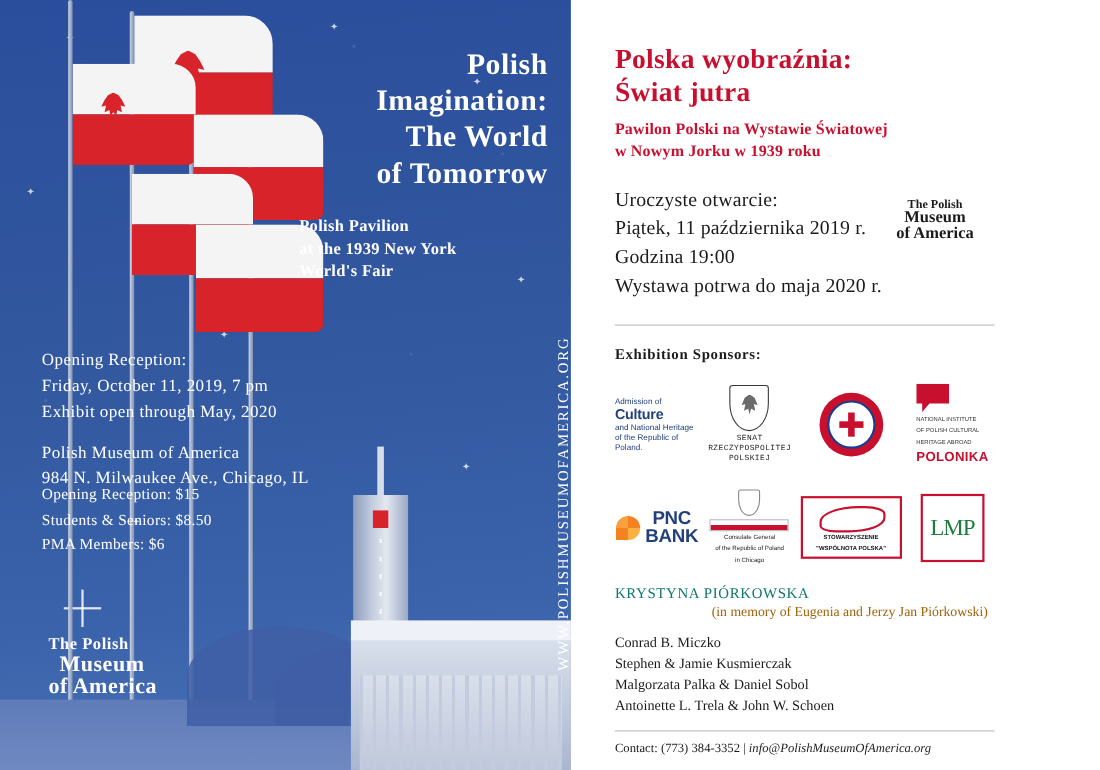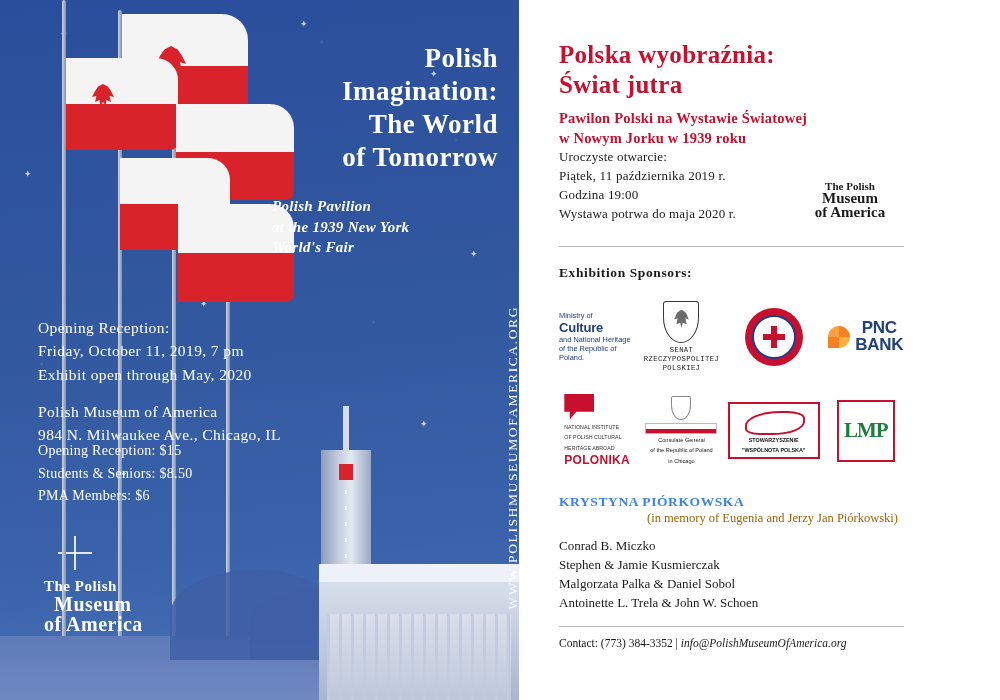--- a/index.html
+++ b/index.html
@@ -67,21 +67,21 @@
   .pav .cols{position:absolute;left:8px;bottom:0;width:184px;height:86px;
     background:repeating-linear-gradient(90deg,#c3ccdf 0 3px, rgba(255,255,255,.25) 3px 12px);}
   .ground{position:absolute;left:0;right:0;bottom:0;height:64px;background:linear-gradient(180deg,#5f7bb8,#6f89c2);}
   .hill{position:absolute;bottom:40px;width:170px;height:90px;background:#3f5ea4;border-radius:50% 50% 0 0;opacity:.85;}
 
   .title-block{position:absolute;left:258px;top:42px;width:240px;text-align:right;}
   .title-block .t{
     font-family:"Liberation Serif",serif;
     font-weight:bold;font-size:27px;line-height:1.22;letter-spacing:.5px;color:#ffffff;
   }
-  .sub-block{position:absolute;left:272px;top:196px;width:230px;font-style:italic;}
+  .sub-block{position:absolute;left:272px;top:196px;width:230px;}
   .sub-block .s{font-family:"Liberation Serif",serif;font-size:15px;line-height:1.38;font-weight:bold;letter-spacing:.3px;}
 
   .info{position:absolute;left:38px;top:316px;width:330px;}
   .info .line{font-family:"Liberation Serif",serif;font-size:15.5px;line-height:1.5;letter-spacing:.4px;}
   .info .gap{height:14px;}
   .prices{position:absolute;left:38px;top:440px;width:320px;}
   .prices .line{font-family:"Liberation Serif",serif;font-size:14px;line-height:1.62;letter-spacing:.3px;}
 
   .vertical-url{
     position:absolute;right:14px;top:306px;
@@ -101,21 +101,21 @@
   .right{position:relative;width:419px;height:700px;background:#ffffff;color:#1b1b1b;}
   .r-pad{padding:40px 34px 0 40px;}
   .pl-title{
     font-family:"Liberation Serif",serif;font-weight:bold;
     color:#c8102e;font-size:25px;line-height:1.18;letter-spacing:.3px;
   }
   .pl-sub{
     font-family:"Liberation Serif",serif;font-weight:bold;color:#c8102e;
     font-size:14.5px;line-height:1.35;margin-top:10px;letter-spacing:.2px;
   }
-  .pl-info{font-family:"Liberation Serif",serif;font-size:13px;line-height:1.45;color:#1b1b1b;letter-spacing:.2px;}
+  .pl-info{margin-top:20px;font-family:"Liberation Serif",serif;font-size:18px;line-height:1.45;color:#1b1b1b;letter-spacing:.2px;}
   .pma-logo-dark{position:absolute;right:34px;top:180px;width:108px;color:#1b1b1b;text-align:center;}
   .pma-logo-dark .l1{font-family:"Liberation Serif",serif;font-weight:bold;font-size:11px;}
   .pma-logo-dark .l2{font-family:"Liberation Serif",serif;font-weight:bold;font-size:15px;margin-top:-2px;}
   .pma-logo-dark .l3{font-family:"Liberation Serif",serif;font-weight:bold;font-size:15px;margin-top:-3px;}
 
   .rule{height:1px;background:#b9b9b9;margin:22px 34px 0 40px;}
   .sponsors-head{margin:18px 0 0 40px;font-family:"Liberation Serif",serif;font-weight:bold;font-size:13.5px;letter-spacing:.6px;color:#1b1b1b;}
 
   .logo-grid{margin:14px 34px 0 40px;display:grid;grid-template-columns:repeat(4,1fr);gap:10px 8px;}
   .logo-cell{height:84px;display:flex;align-items:center;justify-content:center;text-align:center;}
@@ -143,23 +143,23 @@
   .pnc .txt{font-family:"Liberation Sans",sans-serif;font-weight:bold;font-size:17px;color:#22407a;line-height:.95;letter-spacing:-.3px;}
   .consulate{text-align:center;}
   .consulate .crest{width:18px;height:22px;margin:0 auto;background:#fff;border:1px solid #888;border-radius:2px 2px 50% 50%/2px 2px 60% 60%;}
   .consulate .bar{width:70px;height:9px;margin:3px auto 0;background:linear-gradient(#ffffff 0 50%,#c8102e 50% 100%);border:1px solid #bbb;}
   .consulate .t{font-family:"Liberation Sans",sans-serif;font-size:5.6px;line-height:1.3;color:#222;margin-top:3px;}
   .wp{width:82px;border:2px solid #c8102e;padding:4px 3px;text-align:center;}
   .wp .bird{height:26px;background:#fff;position:relative;}
   .wp .bird:after{content:"";position:absolute;left:12px;top:3px;width:56px;height:20px;border:2px solid #c8102e;border-radius:60% 30% 55% 25%;}
   .wp .t{font-family:"Liberation Sans",sans-serif;font-weight:bold;font-size:5.4px;color:#111;margin-top:3px;line-height:1.2;}
   .lmp{width:54px;height:58px;border:2px solid #c8102e;display:flex;align-items:center;justify-content:center;}
-  .lmp .g{font-family:"Liberation Serif",serif;font-weight:bold;font-size:21px;color:#1b7f3b;letter-spacing:-1px;}
-
-  .donor-head{margin:15px 40px 0 40px;font-family:"Liberation Serif",serif;font-size:13.5px;color:#3b82f6;font-weight:bold;letter-spacing:.6px;}
+  .lmp .g{font-family:"Liberation Serif",serif;font-weight:normal;font-size:21px;color:#1b7f3b;letter-spacing:-1px;}
+
+  .donor-head{margin:4px 40px 0 40px;font-family:"Liberation Serif",serif;font-size:13.5px;color:#0f766e;font-weight:normal;letter-spacing:.6px;}
   .donor-sub{margin:1px 40px 0 40px;font-family:"Liberation Serif",serif;font-size:12.5px;color:#a16207;text-align:right;}
   .donors{margin:10px 40px 0 40px;font-family:"Liberation Serif",serif;font-size:13px;line-height:1.48;color:#1b1b1b;}
   .rule2{height:1px;background:#b9b9b9;margin:14px 34px 0 40px;}
   .contact{margin:10px 40px 0 40px;font-family:"Liberation Serif",serif;font-size:11.5px;color:#1b1b1b;}
   .contact i{font-style:italic;}
 </style>
 </head>
 <body>
 
 <div class="page">
@@ -289,64 +289,64 @@
       <div class="l3">of America</div>
     </div>
 
     <div class="rule"></div>
     <div class="sponsors-head">Exhibition Sponsors:</div>
 
     <div class="logo-grid">
 
       <div class="logo-cell">
         <div class="logo-min">
-          <span>Ministry of</span>
+          <span>Admission of</span>
           <b>Culture</b>
           <span>and National Heritage of the Republic of Poland.</span>
         </div>
       </div>
 
       <div class="logo-cell">
         <div>
           <div class="shield"></div>
           <div class="senat">SENAT</div>
           <div class="senat">RZECZYPOSPOLITEJ</div>
           <div class="senat">POLSKIEJ</div>
         </div>
       </div>
 
       <div class="logo-cell">
         <div class="prcu">
           <div class="inner">
               <div class="cross"></div>
             </div>
+        </div>
+      </div>
+
+      <div class="logo-cell">
+        <div class="polonika">
+          <div class="sq"></div>
+          <div class="t1">NATIONAL INSTITUTE</div>
+          <div class="t1">OF POLISH CULTURAL</div>
+          <div class="t1">HERITAGE ABROAD</div>
+          <div class="t2">POLONIKA</div>
         </div>
       </div>
 
       <div class="logo-cell">
         <div class="pnc">
           <div class="mark"></div>
           <div>
             <div class="txt">PNC</div>
             <div class="txt">BANK</div>
           </div>
         </div>
       </div>
 
       <div class="logo-cell">
-        <div class="polonika">
-          <div class="sq"></div>
-          <div class="t1">NATIONAL INSTITUTE</div>
-          <div class="t1">OF POLISH CULTURAL</div>
-          <div class="t1">HERITAGE ABROAD</div>
-          <div class="t2">POLONIKA</div>
-        </div>
-      </div>
-
-      <div class="logo-cell">
         <div class="consulate">
           <div class="crest"></div>
           <div class="bar"></div>
           <div class="t">Consulate General</div>
           <div class="t">of the Republic of Poland</div>
           <div class="t">in Chicago</div>
         </div>
       </div>
 
       <div class="logo-cell">

